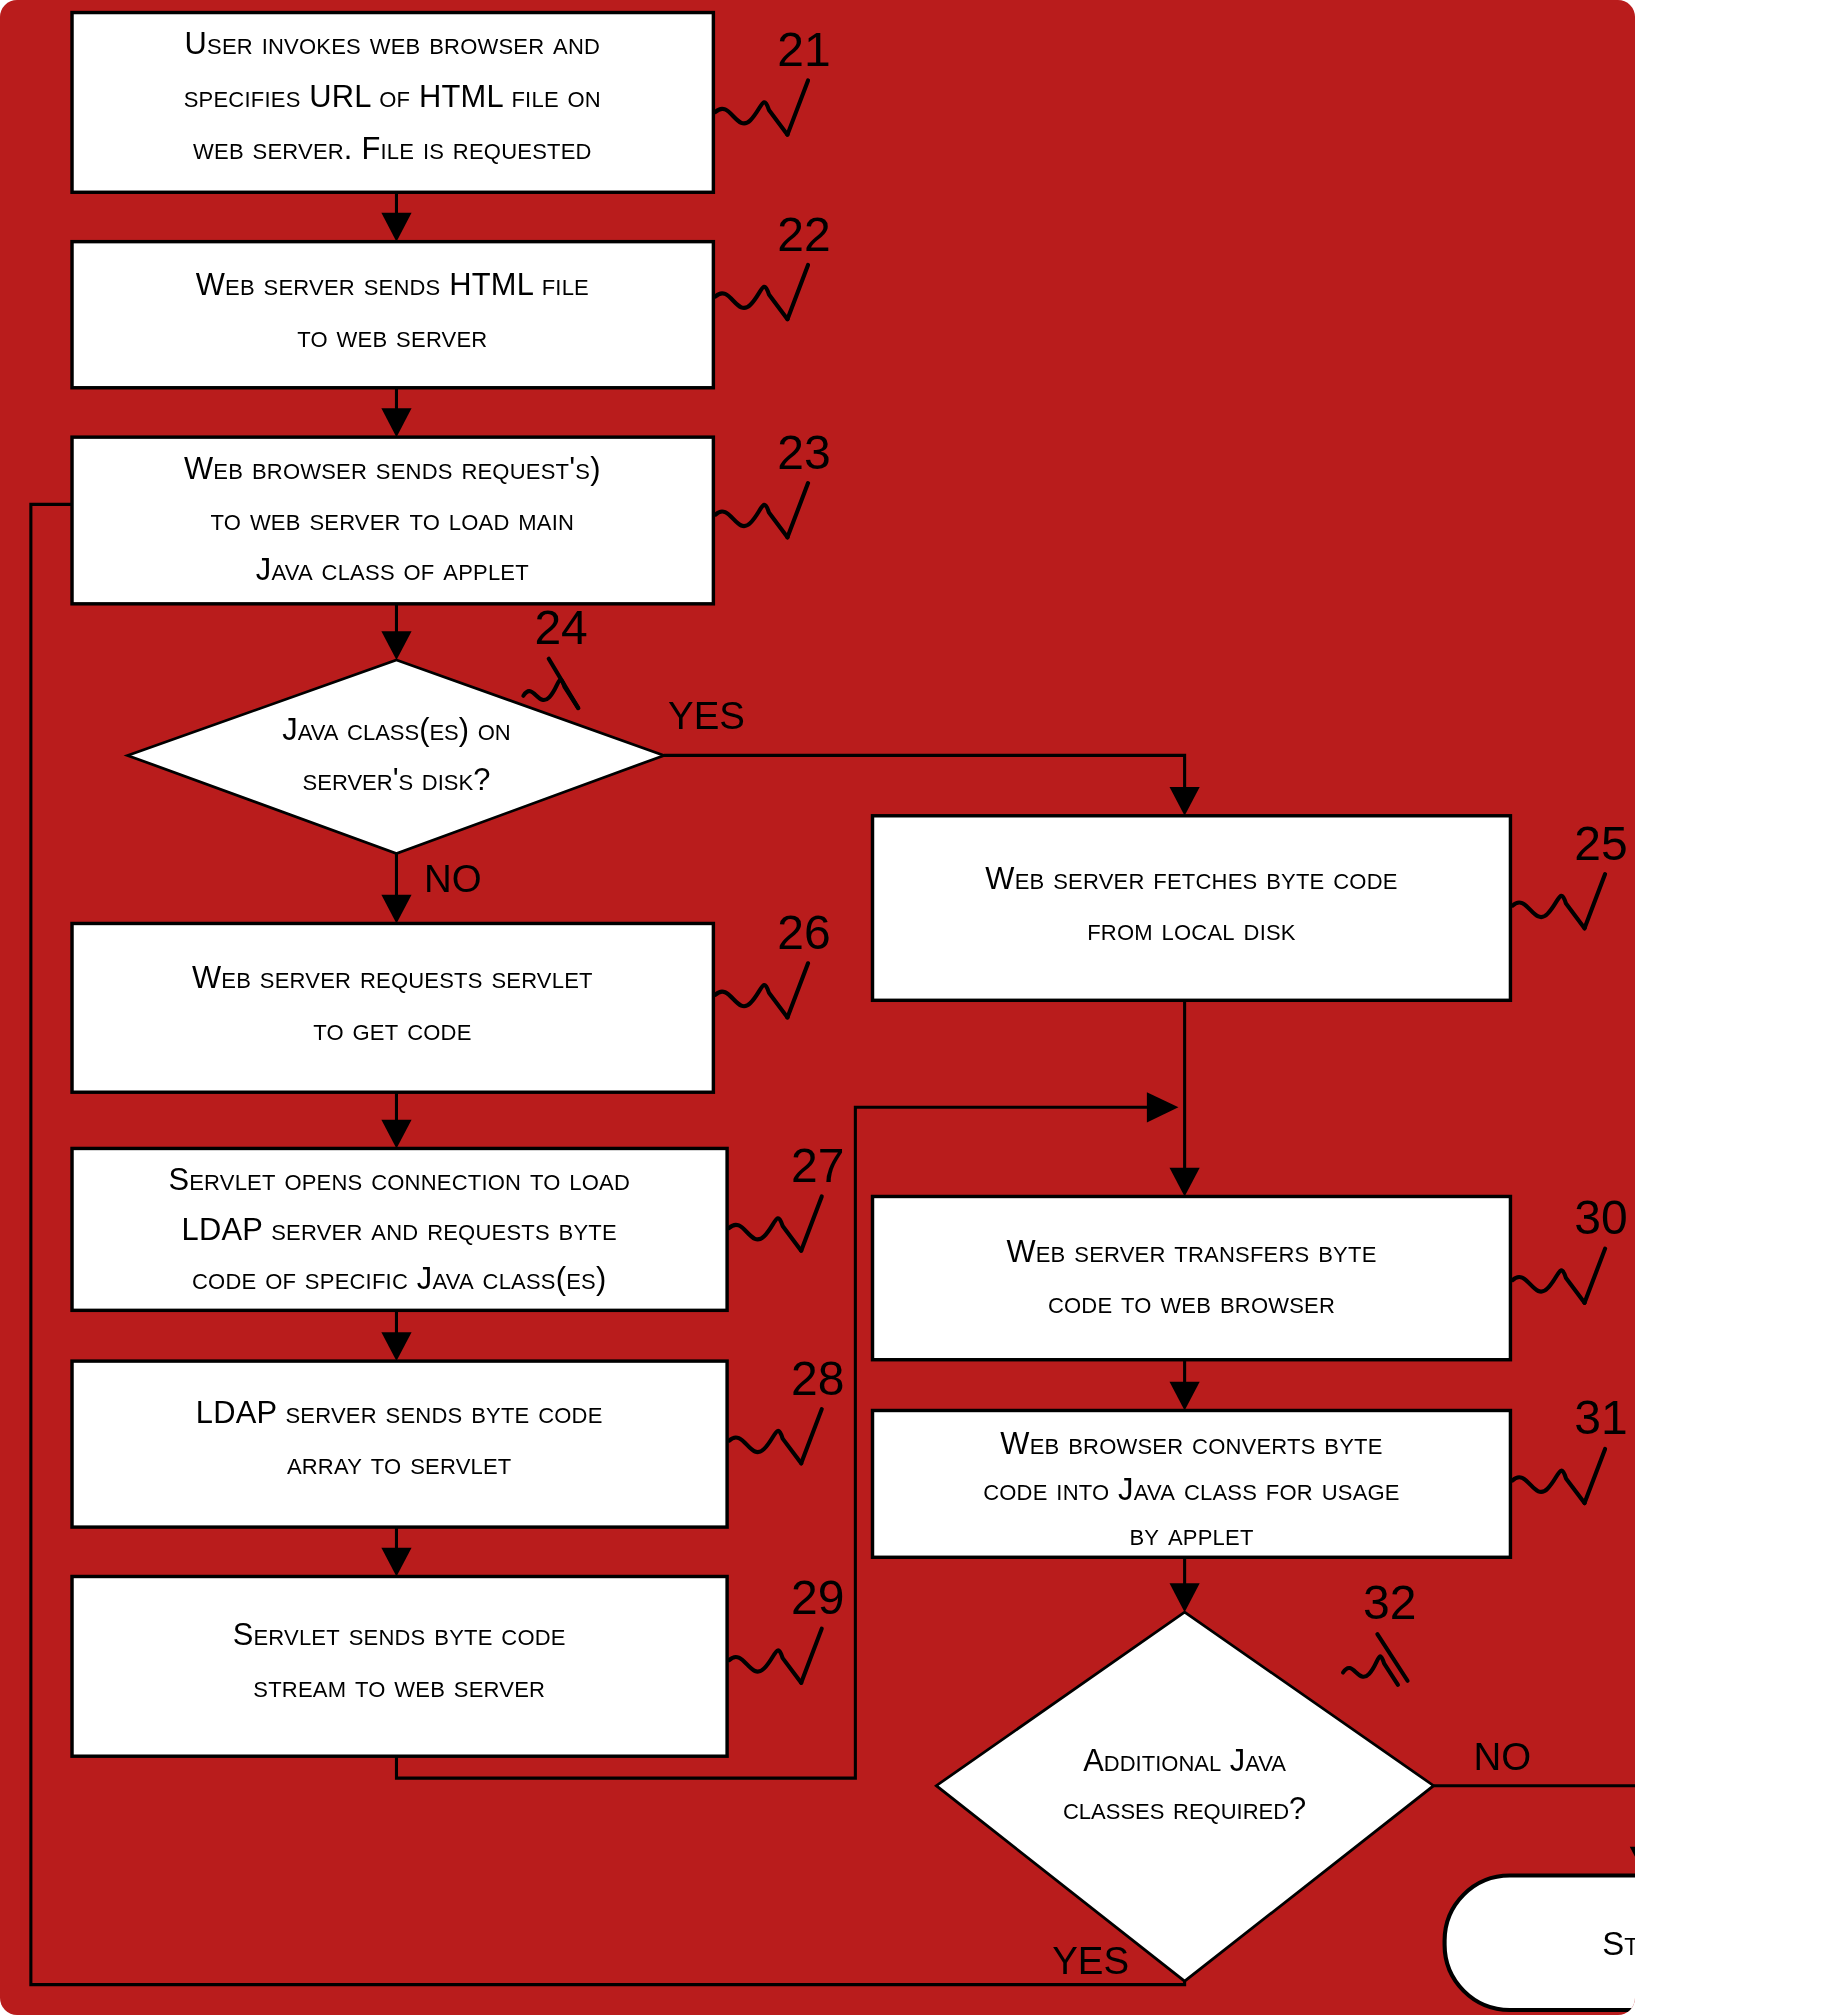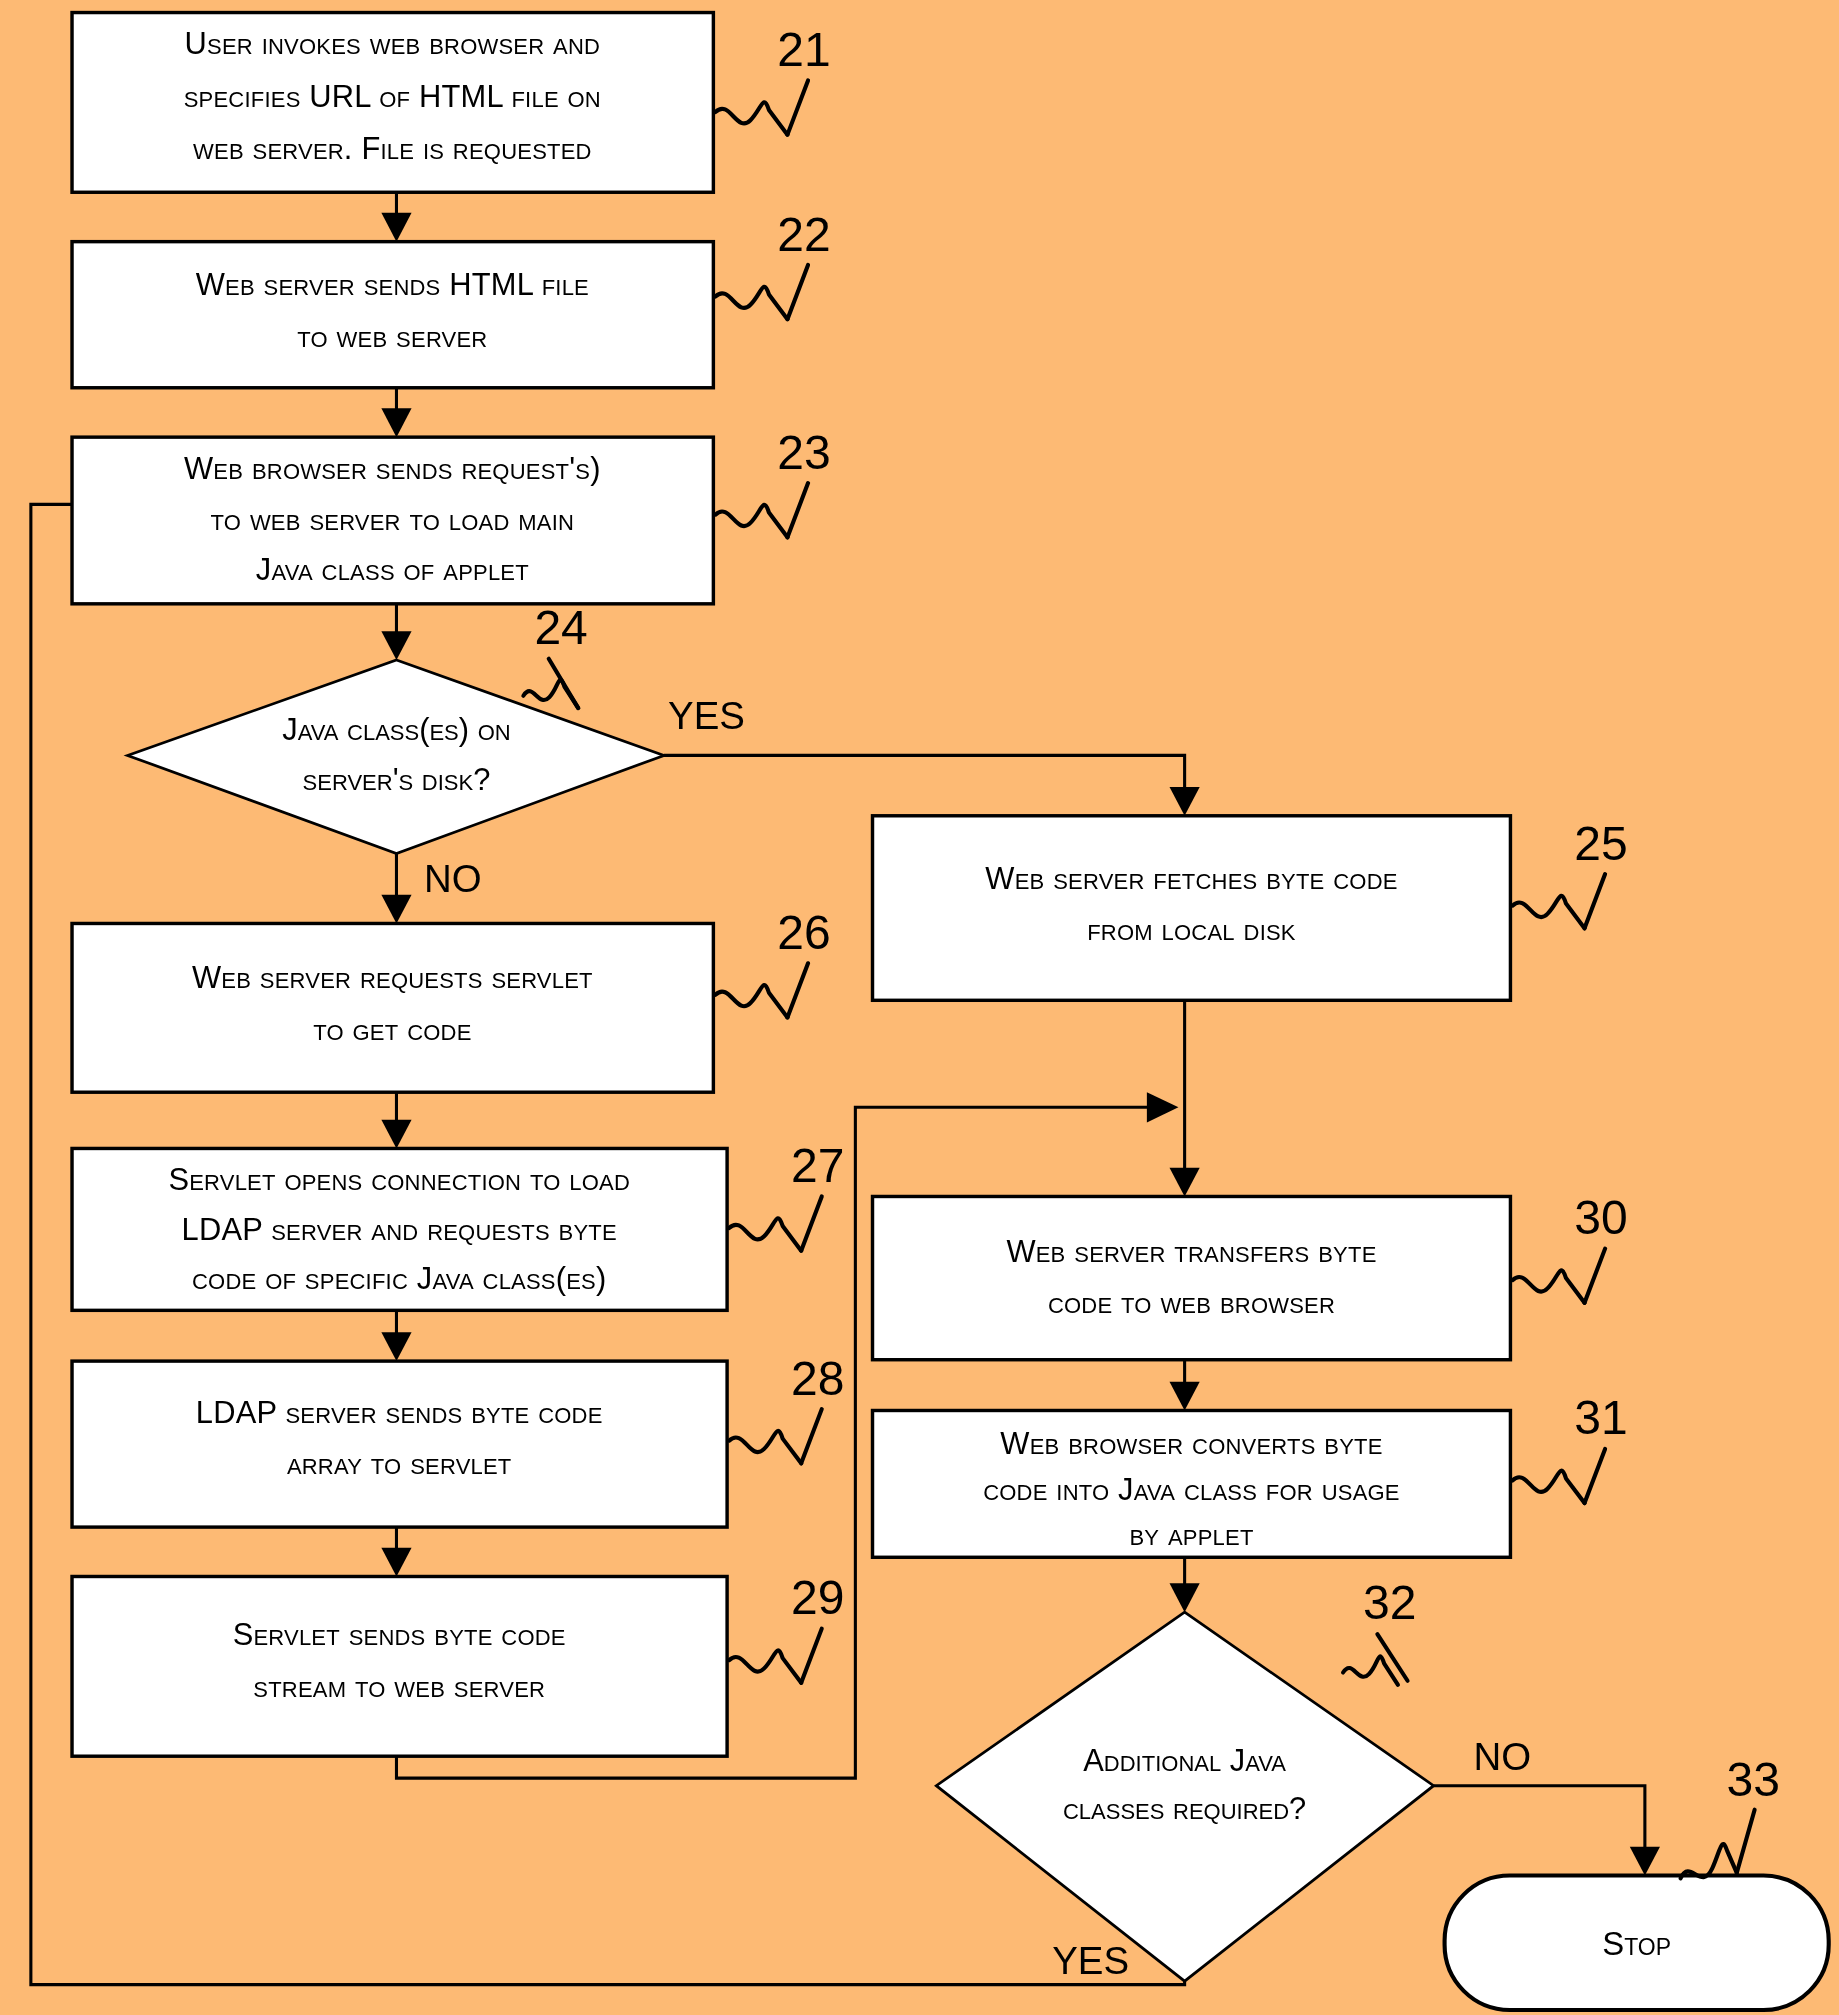--- a/index.html
+++ b/index.html
@@ -2,24 +2,25 @@
 <html style="font-size:11px"><head>
 <meta charset="utf-8">
 <style>
   html, body {
     margin: 0;
     padding: 0;
     background: #ffffff;
   }
   #canvas-wrap {
     position: relative;
-    width: 1839px;
+    width: 1635px;
     height: 2015px;
-    background: #fdba74;
+    background: #b91c1c;
     overflow: hidden;
+    border-radius: 17px;
   }
   svg#flow {
     position: absolute;
     left: 0;
     top: 0;
     width: 1839px;
     height: 2015px;
     display: block;
   }
   .shape {

